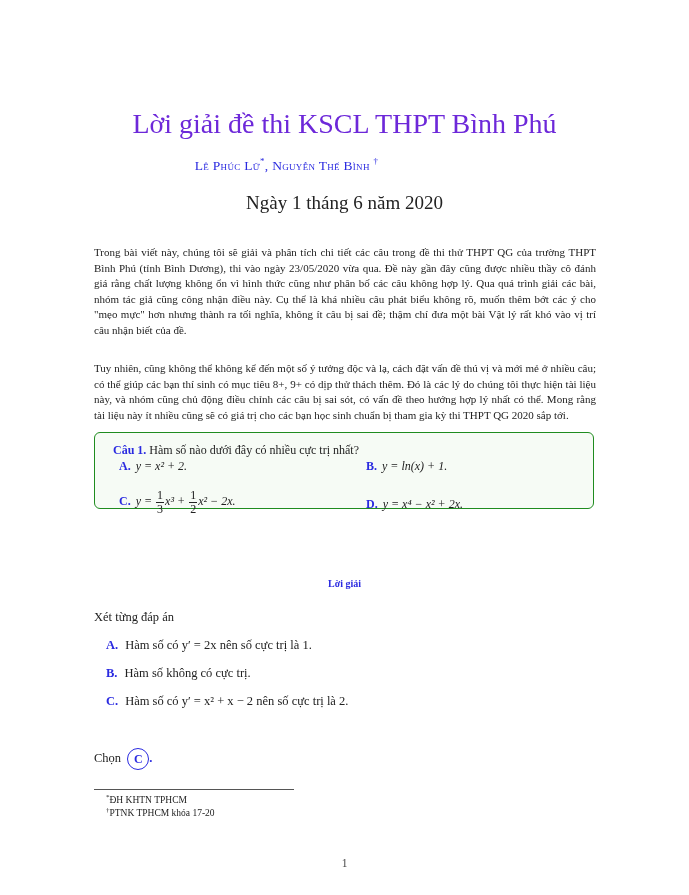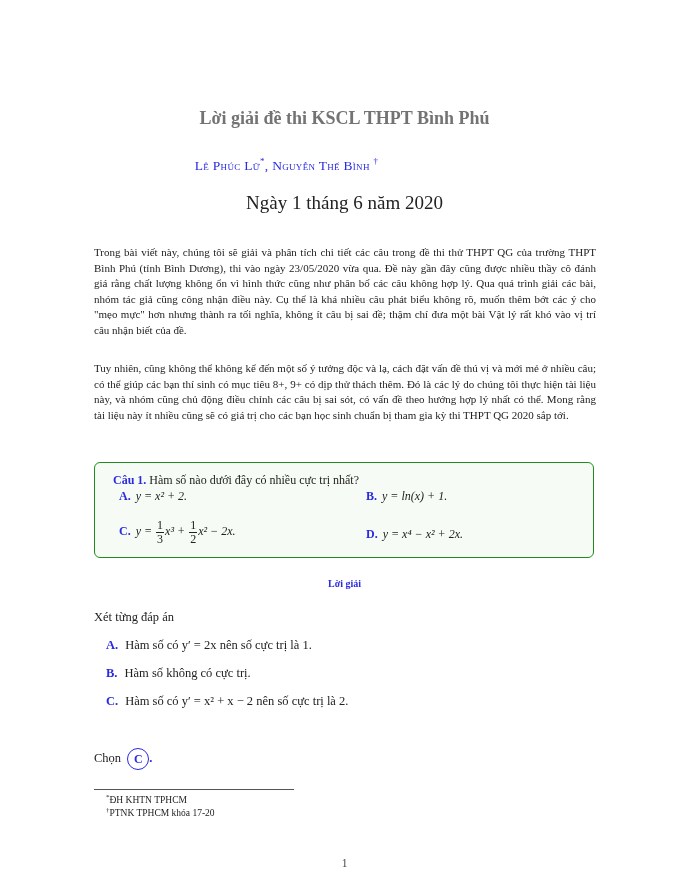--- a/index.html
+++ b/index.html
@@ -1,32 +1,32 @@
 <!DOCTYPE html>
 <html><head>
 <meta charset="utf-8">
 <style>
   html, body { margin:0; padding:0; background:#fff; }
   body { width:689px; height:895px; position:relative; overflow:hidden;
          font-family:"DejaVu Serif","Liberation Serif",serif; color:#222; }
   .page { position:absolute; left:0; top:0; width:689px; height:895px; }
   .title { position:absolute; top:108px; left:0; width:689px; text-align:center;
-           font-size:18px; font-weight:bold; color:#737373;
+           font-size:28px; font-weight:normal; color:#6d28d9;
            font-family:"Liberation Serif","DejaVu Serif",serif; }
   .authors { position:absolute; top:156px; left:0; width:573px; text-align:center;
              font-size:13.5px; color:#2a2ae0; font-variant:small-caps;
              font-family:"Liberation Serif",serif; letter-spacing:0.3px; }
   .authors sup { font-size:9px; }
   .date { position:absolute; top:192px; left:0; width:689px; text-align:center;
           font-size:19px; font-family:"Liberation Serif",serif; color:#222; }
   .para { position:absolute; left:94px; width:502px; font-size:11px; line-height:15.6px;
           text-align:justify; font-family:"Liberation Serif",serif; color:#222; }
   .p1 { top:245px; }
   .p2 { top:361px; }
-  .qbox { position:absolute; left:94px; top:462px; width:500px; height:96px;
+  .qbox { position:absolute; left:94px; top:432px; width:500px; height:77px;
           border:1.6px solid #1f8c1f; border-radius:6px; background:#f6fbf5; box-sizing:border-box; }
   .qhead { position:absolute; left:18px; top:10px; font-size:12px; font-family:"Liberation Serif",serif; }
   .qlabel { color:#2a2ae0; font-weight:bold; }
   .opt { position:absolute; font-size:12px; font-family:"Liberation Serif",serif; }
   .opt .ol { color:#2a2ae0; font-weight:bold; margin-right:5px; }
   .math { font-style:italic; }
   .frac { display:inline-block; vertical-align:middle; text-align:center; font-style:normal; margin:0 1px; }
   .frac span { display:block; line-height:13px; font-size:12px; }
   .frac .num { border-bottom:1px solid #222; padding:0 1px; }
   .solhead { position:absolute; top:578px; left:0; width:689px; text-align:center;

